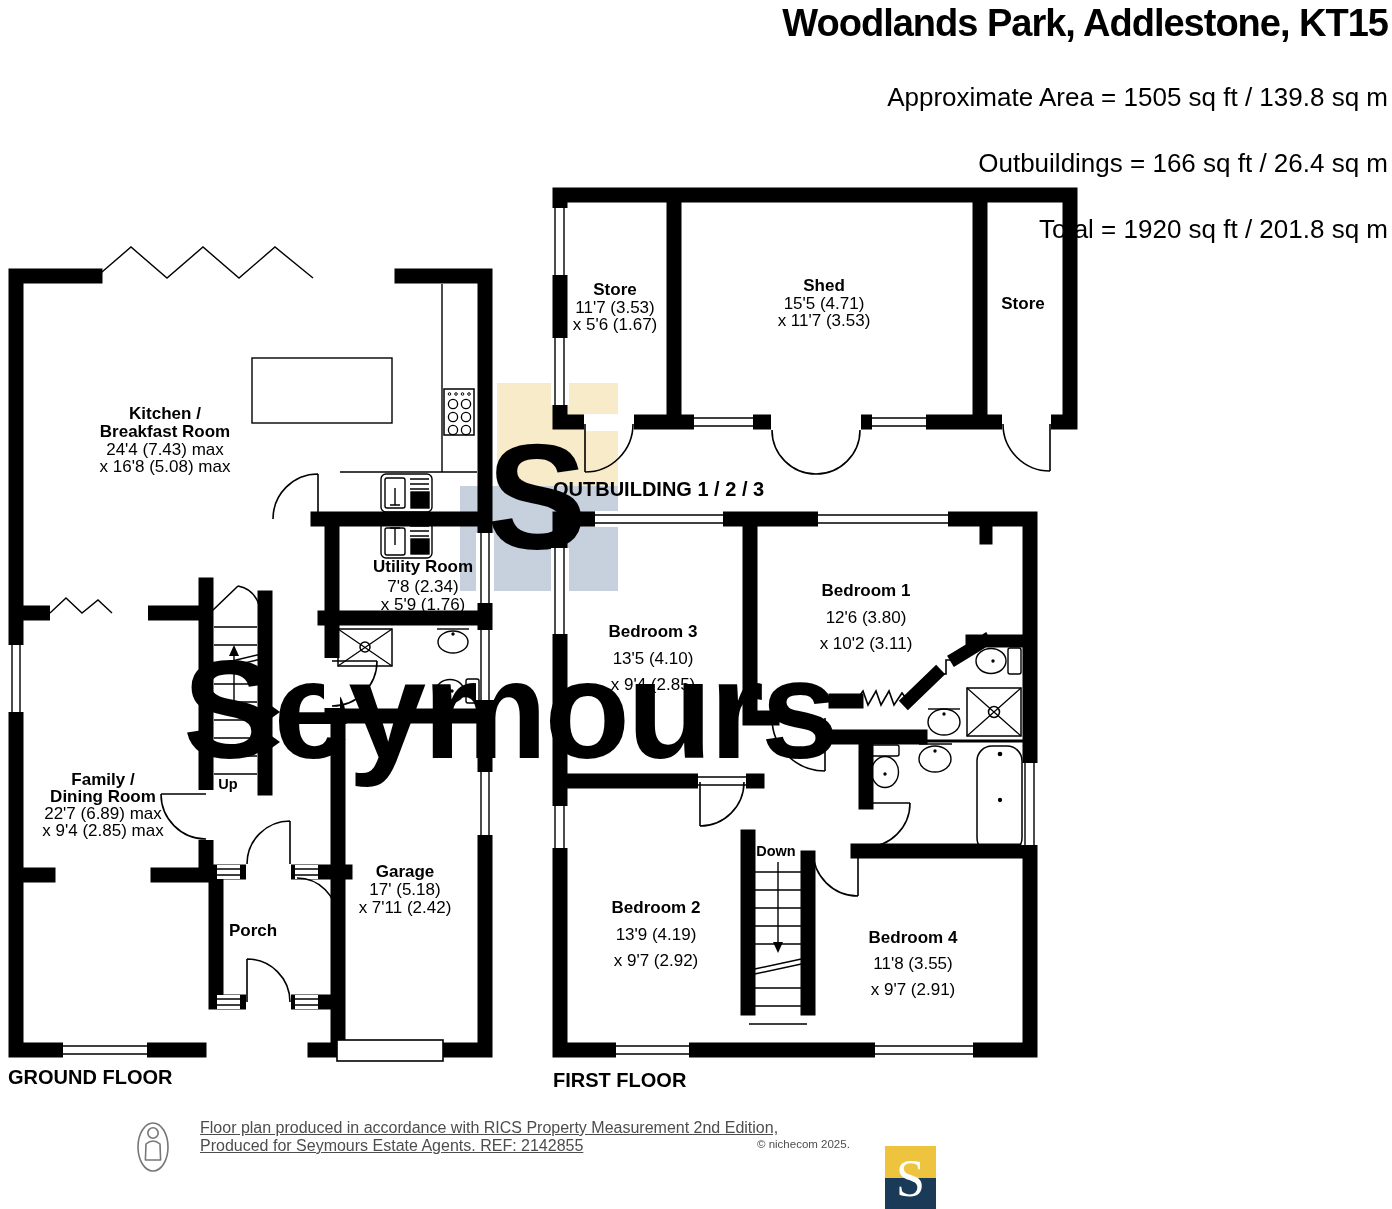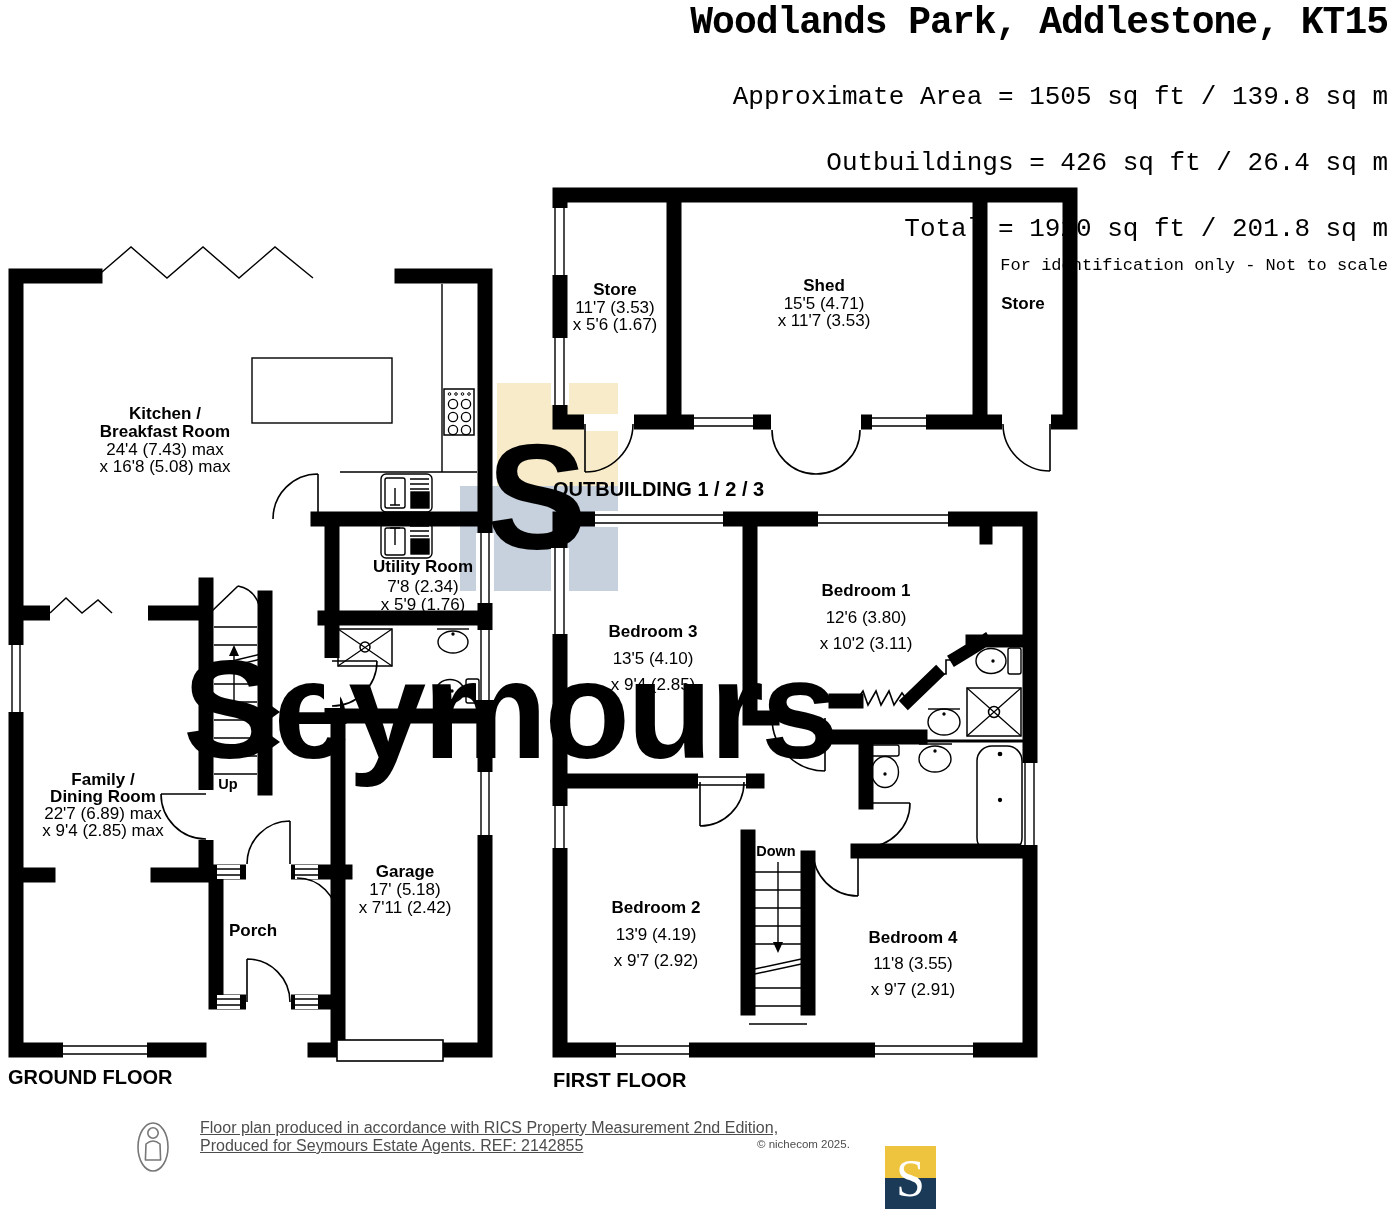--- a/index.html
+++ b/index.html
@@ -1,20 +1,20 @@
 <!DOCTYPE html>
 <html><head>
 <meta charset="utf-8">
 <style>
   html,body{margin:0;padding:0;background:#fff;}
   .page{position:relative;width:1392px;height:1209px;background:#ffffff;
         font-family:"Liberation Sans",sans-serif;overflow:hidden;}
   .plan-svg{position:absolute;left:0;top:0;width:1392px;height:1209px;}
   
-  .header{position:absolute;top:0;right:4px;text-align:right;color:#000;font-family:Liberation Mono, monospace;}
+  .header{position:absolute;top:0;right:4px;text-align:right;color:#000;}
   .header .title{font-size:38px;font-weight:bold;letter-spacing:-1px;line-height:46px;}
   .header .area-line{font-size:26px;line-height:30px;margin-top:36px;}
   .header .note{font-size:17px;margin-top:12px;}
   
   .footer-text{position:absolute;left:200px;top:1119px;color:#4d4d4d;font-size:16px;line-height:18px;text-decoration:underline;}
   .footer-copy{position:absolute;left:757px;top:1138px;color:#4d4d4d;font-size:11.5px;}
   .person-badge{position:absolute;left:135px;top:1120px;}
   
   .logo{position:absolute;left:885px;top:1146px;width:51px;height:63px;}
   .logo .half-top{position:absolute;left:0;top:0;width:51px;height:32px;background:#eec33d;}
@@ -293,24 +293,23 @@
       <text class="room-dim" x="913" y="969" text-anchor="middle">11'8 (3.55)</text>
       <text class="room-dim" x="913" y="995" text-anchor="middle">x 9'7 (2.91)</text>
       <text class="floor-label" x="553" y="1087">FIRST FLOOR</text>
     </g>
   </svg>
 
   <div class="header">
     <div class="title">Woodlands Park, Addlestone, KT15</div>
     <div style="margin-top:8px;">
       <div class="area-line">Approximate Area = 1505 sq ft / 139.8 sq m</div>
-      <div class="area-line">Outbuildings = 426 sq ft / 26.4 sq m</div>
+      <div class="area-line">Outbuildings = 166 sq ft / 26.4 sq m</div>
       <div class="area-line">Total = 1920 sq ft / 201.8 sq m</div>
     </div>
-    <div class="note">For identification only - Not to scale</div>
   </div>
 
   <div class="person-badge">
     <svg width="38" height="54" viewBox="0 0 38 54">
       <ellipse cx="18" cy="27" rx="15" ry="24" fill="none" stroke="#777" stroke-width="1.6"></ellipse>
       <circle cx="18" cy="13" r="5.2" fill="none" stroke="#777" stroke-width="1.6"></circle>
       <path d="M11 24 q7 -6 14 0 l0.6 16 h-15.2 z" fill="none" stroke="#777" stroke-width="1.6" stroke-linejoin="round"></path>
     </svg>
   </div>
   <div class="footer-text">

